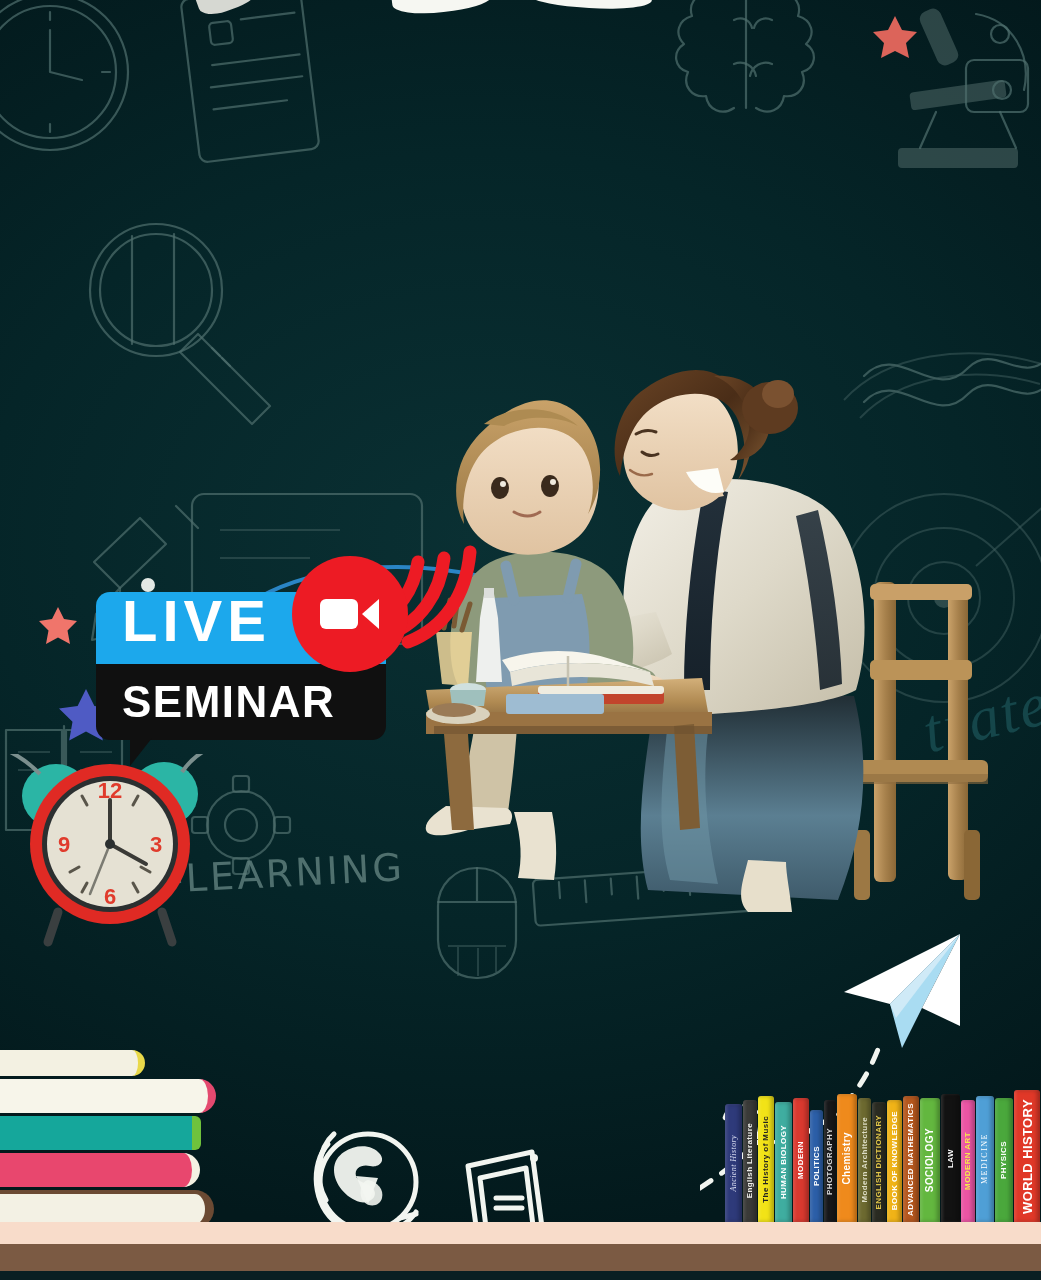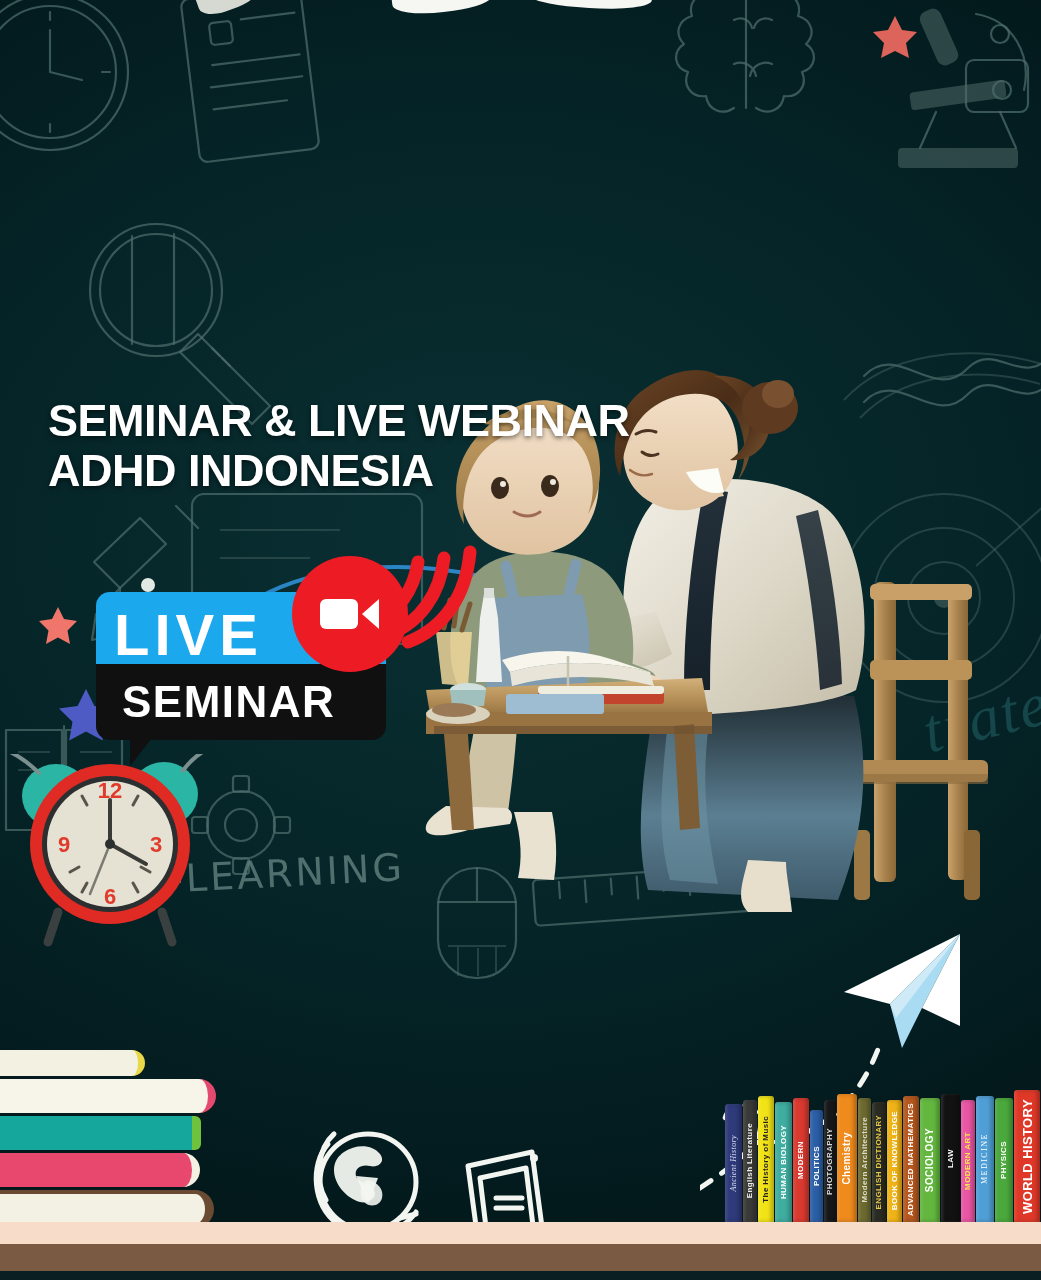--- a/index.html
+++ b/index.html
@@ -76,22 +76,22 @@
     top: 592px;
     width: 290px;
     z-index: 9;
   }
   .badge-live {
     position: relative;
     height: 72px;
     background: #1ca8ec;
     border-radius: 14px 14px 0 0;
     display: flex;
-    align-items: flex-end;
-    padding-left: 18px;
+    align-items: flex-start;
+    padding-left: 26px;
     box-sizing: border-box;
   }
   .badge-live span {
     color: #ffffff;
     font-size: 58px;
     font-weight: 700;
     letter-spacing: 5px;
     line-height: 1;
   }
   .badge-webinar {
@@ -342,22 +342,20 @@
 
     <div class="topbit" style="left:392px;top:-14px;width:100px;height:26px;border-radius:0 0 40% 50%;transform:rotate(-7deg)"></div>
     <div class="topbit" style="left:528px;top:-16px;width:124px;height:24px;border-radius:0 0 50% 40%;transform:rotate(4deg)"></div>
     <div class="topbit" style="left:196px;top:-20px;width:62px;height:30px;border-radius:0 0 40% 40%;transform:rotate(-20deg);background:#d6d8d2"></div>
   </div>
 
   <div class="ghostword" style="left:922px;top:678px;transform:rotate(-14deg)">trateg</div>
 
   <div class="chalkword" style="left:142px;top:852px;font-size:38px;transform:rotate(-3deg)">E-LEARNING</div>
 
-  <div class="headline">SEMINAR &amp; LIVE WEBINAR
-ADHD INDONESIA</div>
 
   <svg class="star" style="left:38px;top:606px" width="40" height="42" viewBox="0 0 40 42">
     <path d="M20 1 l6 12 13 2 -9.5 9.5 2.5 13.5 -12-6.5 -12 6.5 2.5-13.5 -9.5-9.5 13-2z" fill="#f0756b"></path>
   </svg>
   <svg class="star" style="left:58px;top:688px" width="56" height="58" viewBox="0 0 56 58">
     <path d="M28 1 l8.4 17 18.6 2.6 -13.5 13.2 3.3 18.6 -16.8-8.8 -16.8 8.8 3.3-18.6 -13.5-13.2 18.6-2.6z" fill="#4f5bc4"></path>
   </svg>
 
   <svg class="scene" viewBox="0 0 580 560">
     <defs>

